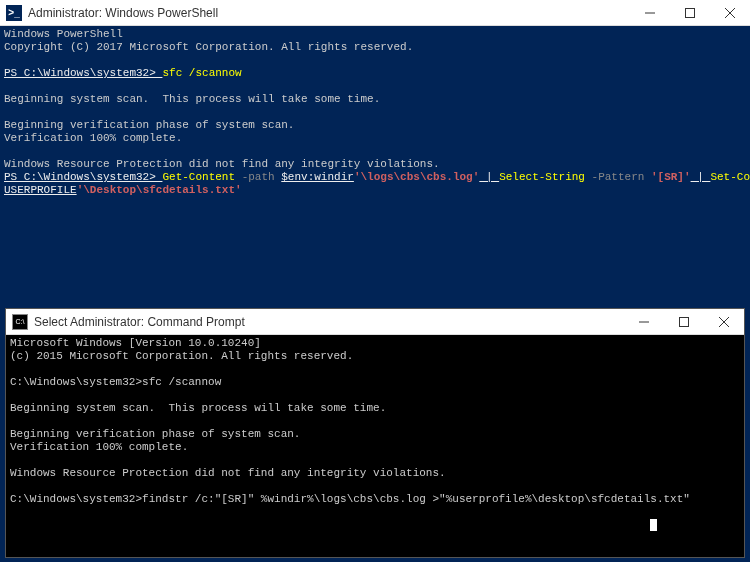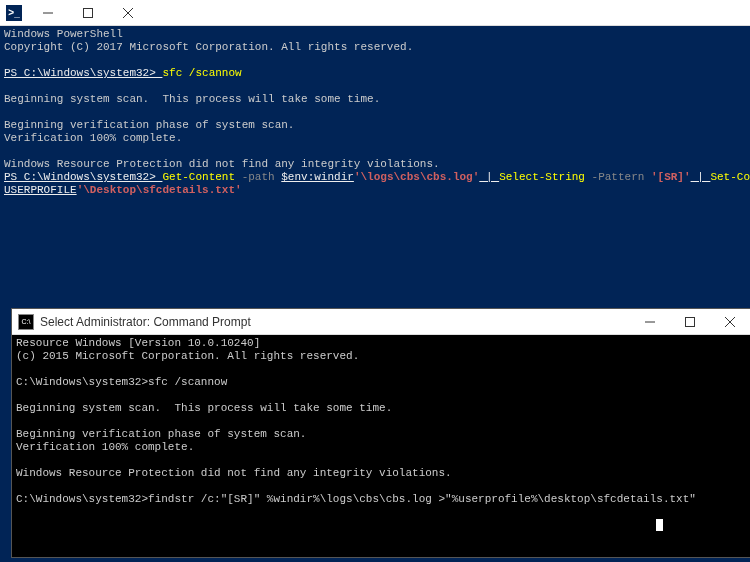--- a/index.html
+++ b/index.html
@@ -9,21 +9,21 @@
   background: #012456;
   font-family: 'Segoe UI', sans-serif;
   overflow: hidden;
 }
 .win {
   position: absolute;
   display: flex;
   flex-direction: column;
 }
 .win-ps { left: 0; top: 0; width: 750px; height: 308px; }
-.win-cmd { left: 5px; top: 308px; width: 740px; height: 250px; border: 1px solid #555; margin-left: 6px; }
+.win-cmd { left: 5px; top: 308px; width: 740px; height: 250px; border: 1px solid #555; }
 .titlebar {
   height: 26px;
   background: #fff;
   display: flex;
   align-items: center;
   padding-left: 6px;
   font-size: 12px;
   color: #333;
   border-bottom: 1px solid #ddd;
 }
@@ -82,20 +82,21 @@
   background: #fff;
   vertical-align: text-bottom;
 }
 </style>
 </head>
 <body>
 
 <div class="win win-ps">
   <div class="titlebar">
     <div class="ps-icon">&gt;_</div>
+    <div class="title-text">Administrator: Windows PowerShell</div>
     <div class="controls">
       <div class="ctrl">
           <svg viewBox="0 0 10 10">
             <line x1="0" y1="5" x2="10" y2="5" stroke="#333" stroke-width="1"></line>
           </svg>
         </div>
       <div class="ctrl">
           <svg viewBox="0 0 10 10">
             <rect x="0.5" y="0.5" width="9" height="9" fill="none" stroke="#333" stroke-width="1"></rect>
           </svg>
@@ -139,21 +140,21 @@
           </svg>
         </div>
       <div class="ctrl">
           <svg viewBox="0 0 10 10">
             <line x1="0" y1="0" x2="10" y2="10" stroke="#333" stroke-width="1"></line>
             <line x1="10" y1="0" x2="0" y2="10" stroke="#333" stroke-width="1"></line>
           </svg>
         </div>
     </div>
   </div>
-  <div class="terminal term-cmd"><span>Resource Windows [Version 10.0.10240]</span>
+  <div class="terminal term-cmd"><span>Microsoft Windows [Version 10.0.10240]</span>
 <span>(c) 2015 Microsoft Corporation. All rights reserved.</span>
 
 <span>C:\Windows\system32&gt;</span><span>sfc /scannow</span>
 
 <span>Beginning system scan.  This process will take some time.</span>
 
 <span>Beginning verification phase of system scan.</span>
 <span>Verification 100% complete.</span>
 
 <span>Windows Resource Protection did not find any integrity violations.</span>

